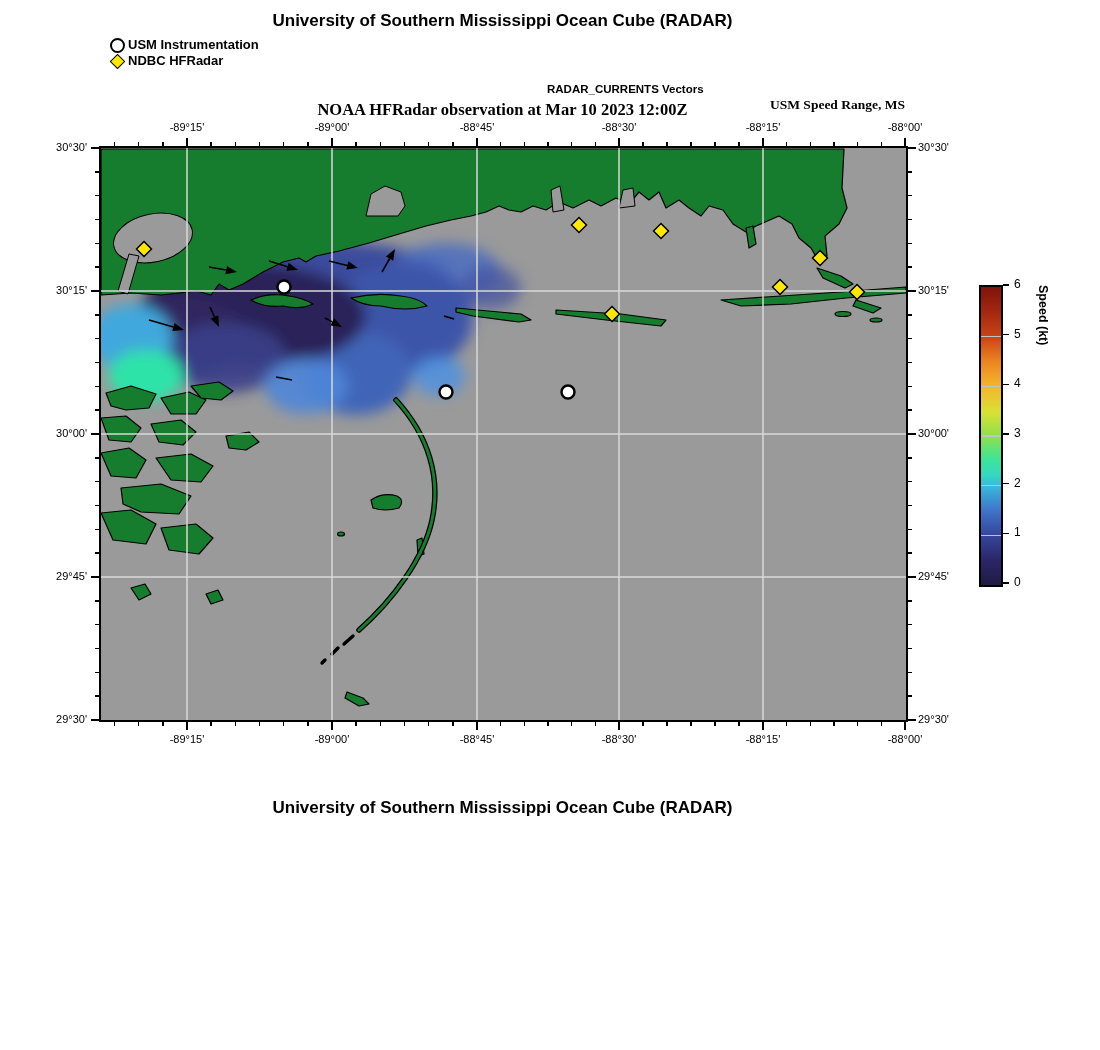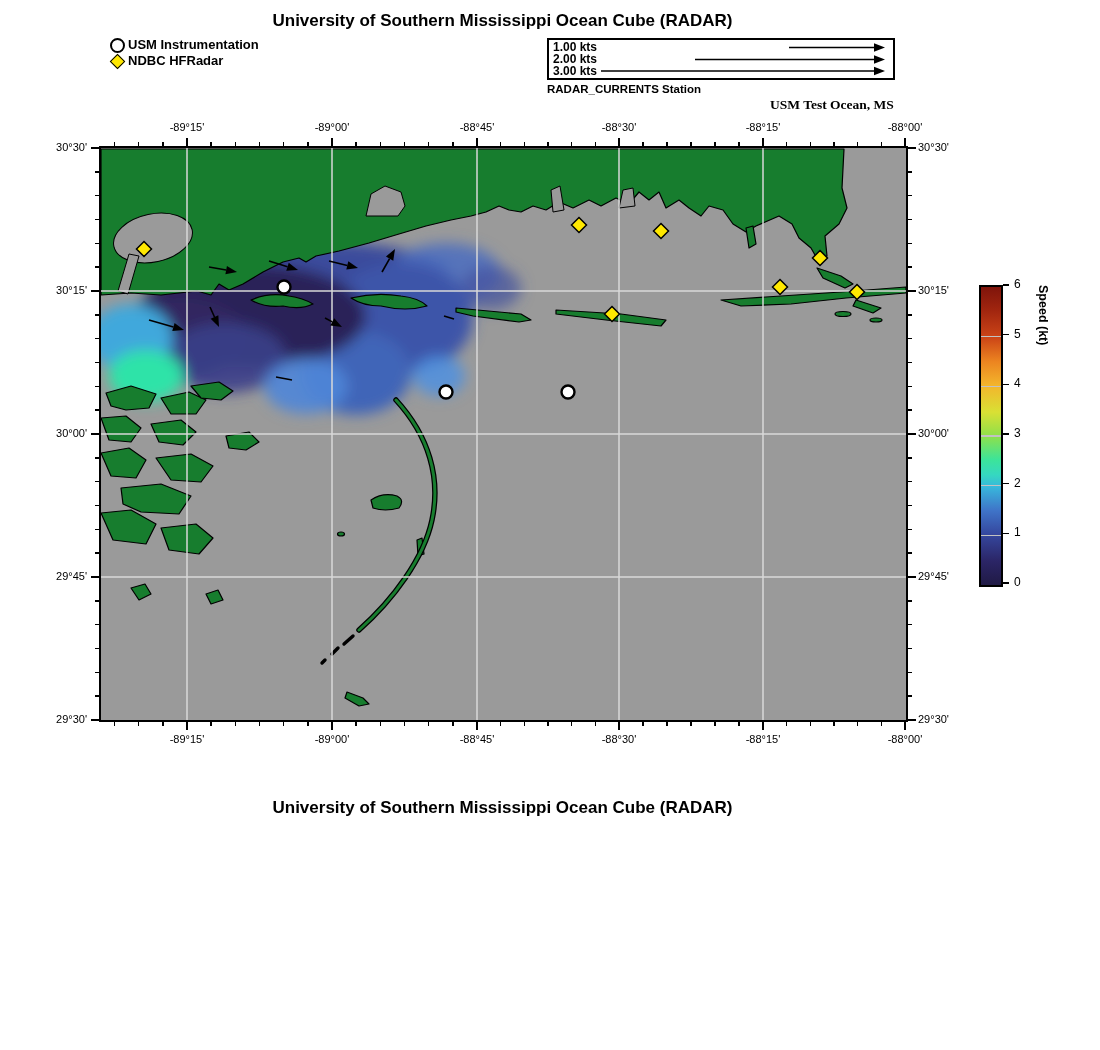--- a/index.html
+++ b/index.html
@@ -49,36 +49,24 @@
     <div class="legend-row" style="top:0;">
       <span class="sym-circle"></span>
       <span class="legend-label">USM Instrumentation</span>
     </div>
     <div class="legend-row" style="top:16px;">
       <span class="sym-diamond"></span>
       <span class="legend-label">NDBC HFRadar</span>
     </div>
   </div>
 
-  <div class="abs vecbox">
-    <div class="vec-label" style="top:1px;">1.00 kts</div>
-    <div class="vec-label" style="top:13px;">2.00 kts</div>
-    <div class="vec-label" style="top:25px;">3.00 kts</div>
-    <svg id="vecbox-svg" width="344" height="38" style="position:absolute;left:0;top:0;">
-        <line x1="240" y1="7.5" x2="325" y2="7.5" stroke="#000" stroke-width="1.4"></line>
-        <polygon points="336,7.5 325,11.7 325,3.3" fill="#000"></polygon>
-        <line x1="146" y1="19.5" x2="325" y2="19.5" stroke="#000" stroke-width="1.4"></line>
-        <polygon points="336,19.5 325,23.7 325,15.3" fill="#000"></polygon>
-        <line x1="52" y1="31" x2="325" y2="31" stroke="#000" stroke-width="1.4"></line>
-        <polygon points="336,31 325,35.2 325,26.8" fill="#000"></polygon>
-      </svg>
-  </div>
-  <div class="abs vec-caption">RADAR_CURRENTS Station</div>
-
-  <div class="abs range-label">USM Test Ocean, MS</div>
+  <div class="abs vec-caption">RADAR_CURRENTS Vectors</div>
+
+  <div class="abs obs-title">NOAA HFRadar observation at Mar 10 2023 12:00Z</div>
+  <div class="abs range-label">USM Speed Range, MS</div>
 
   <div class="abs map-border"></div>
 
   <svg class="abs map-svg" viewBox="0 0 805 572" width="805" height="572">
     <defs>
       <filter id="blur7" x="-40%" y="-40%" width="180%" height="180%">
         <feGaussianBlur stdDeviation="7"></feGaussianBlur>
       </filter>
     </defs>
 

